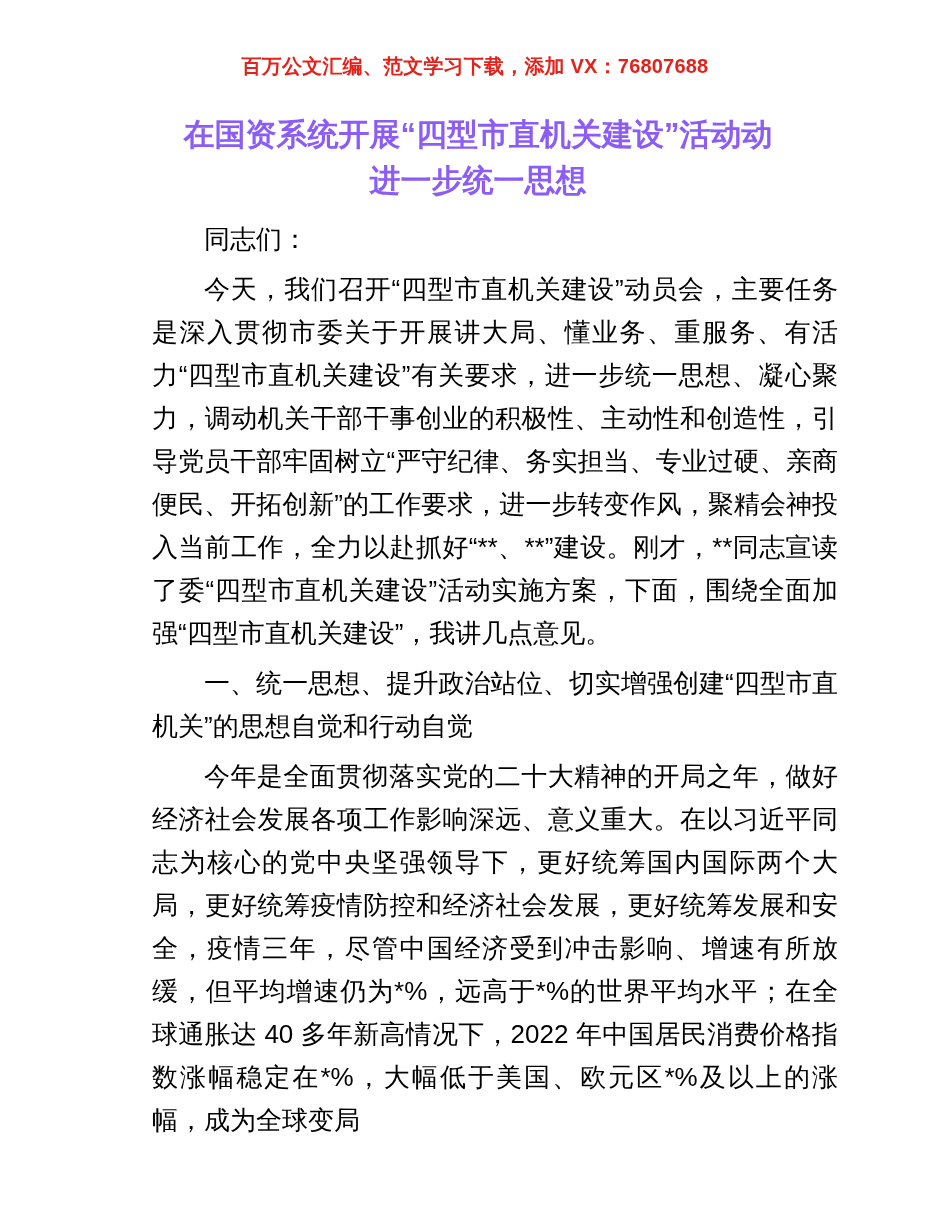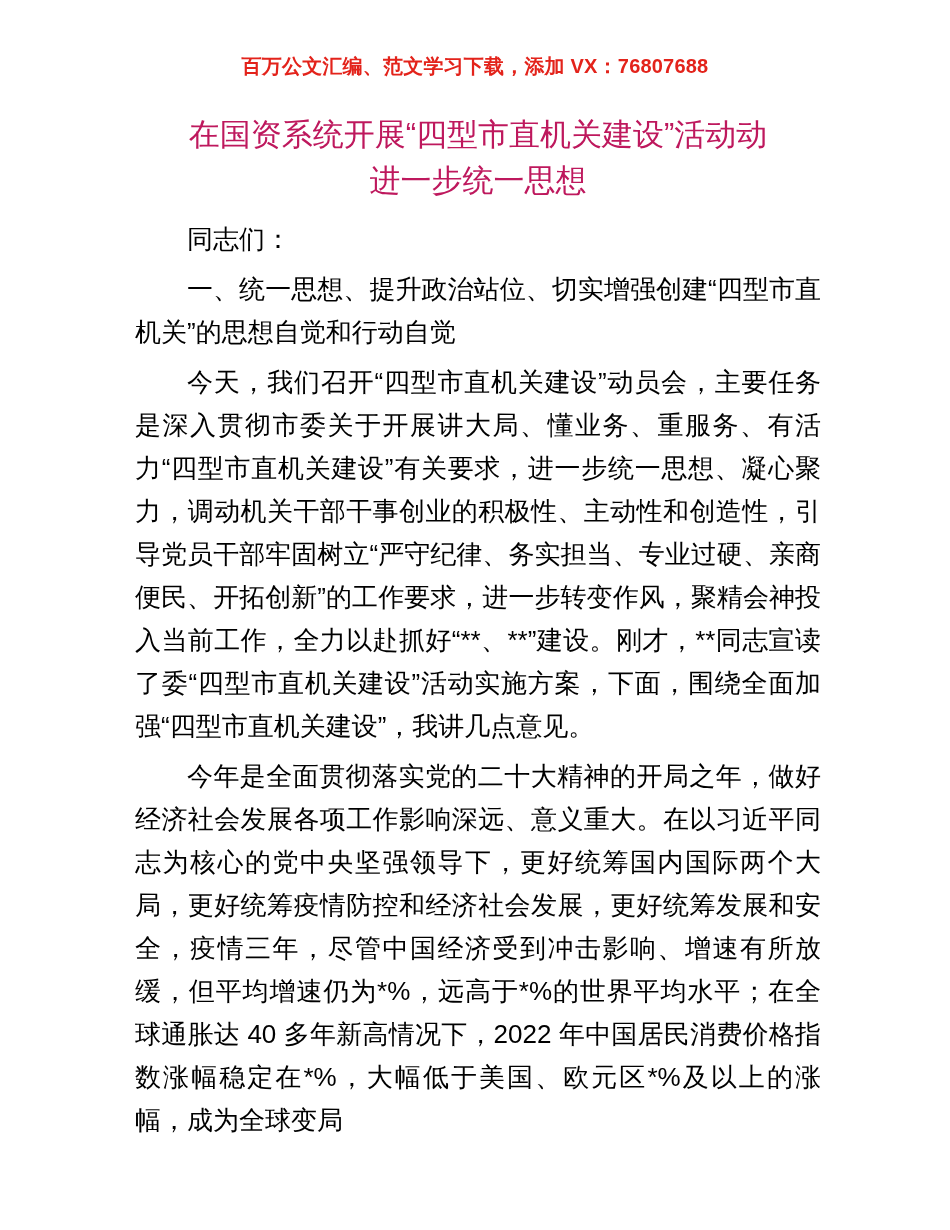--- a/index.html
+++ b/index.html
@@ -40,30 +40,30 @@
 
   
   .doc-title {
     position: absolute;
     top: 112px;
     left: 136px;
     width: 684px;
     text-align: center;
     font-size: 31px;
     line-height: 46px;
-    font-weight: 400;
-    color: #be185d;
+    font-weight: 700;
+    color: #8b5cf6;
     letter-spacing: 0px;
   }
 
   
   .body-block {
     position: absolute;
     top: 218px;
-    left: 135px;
+    left: 152px;
     width: 686px;
   }
 
   p.para {
     margin: 0;
     font-size: 26px;
     line-height: 43px;
     text-align: justify;
     text-justify: inter-ideograph;
     text-indent: 52px;
@@ -88,20 +88,20 @@
   <div class="watermark">百万公文汇编、范文学习下载，添加 VX：76807688</div>
 
   <div class="doc-title">
     <div>在国资系统开展“四型市直机关建设”活动动</div>
     <div>进一步统一思想</div>
   </div>
 
   <div class="body-block">
     <p class="para tight">同志们：</p>
 
+    <p class="para">今天，我们召开“四型市直机关建设”动员会，主要任务是深入贯彻市委关于开展讲大局、懂业务、重服务、有活力“四型市直机关建设”有关要求，进一步统一思想、凝心聚力，调动机关干部干事创业的积极性、主动性和创造性，引导党员干部牢固树立“严守纪律、务实担当、专业过硬、亲商便民、开拓创新”的工作要求，进一步转变作风，聚精会神投入当前工作，全力以赴抓好“**、**”建设。刚才，**同志宣读了委“四型市直机关建设”活动实施方案，下面，围绕全面加强“四型市直机关建设”，我讲几点意见。</p>
+
     <p class="para">一、统一思想、提升政治站位、切实增强创建“四型市直机关”的思想自觉和行动自觉</p>
-
-    <p class="para">今天，我们召开“四型市直机关建设”动员会，主要任务是深入贯彻市委关于开展讲大局、懂业务、重服务、有活力“四型市直机关建设”有关要求，进一步统一思想、凝心聚力，调动机关干部干事创业的积极性、主动性和创造性，引导党员干部牢固树立“严守纪律、务实担当、专业过硬、亲商便民、开拓创新”的工作要求，进一步转变作风，聚精会神投入当前工作，全力以赴抓好“**、**”建设。刚才，**同志宣读了委“四型市直机关建设”活动实施方案，下面，围绕全面加强“四型市直机关建设”，我讲几点意见。</p>
 
     <p class="para">今年是全面贯彻落实党的二十大精神的开局之年，做好经济社会发展各项工作影响深远、意义重大。在以习近平同志为核心的党中央坚强领导下，更好统筹国内国际两个大局，更好统筹疫情防控和经济社会发展，更好统筹发展和安全，疫情三年，尽管中国经济受到冲击影响、增速有所放缓，但平均增速仍为*%，远高于*%的世界平均水平；在全球通胀达 40 多年新高情况下，2022 年中国居民消费价格指数涨幅稳定在*%，大幅低于美国、欧元区*%及以上的涨幅，成为全球变局</p>
   </div>
 
 </div>
 
 </body></html>

